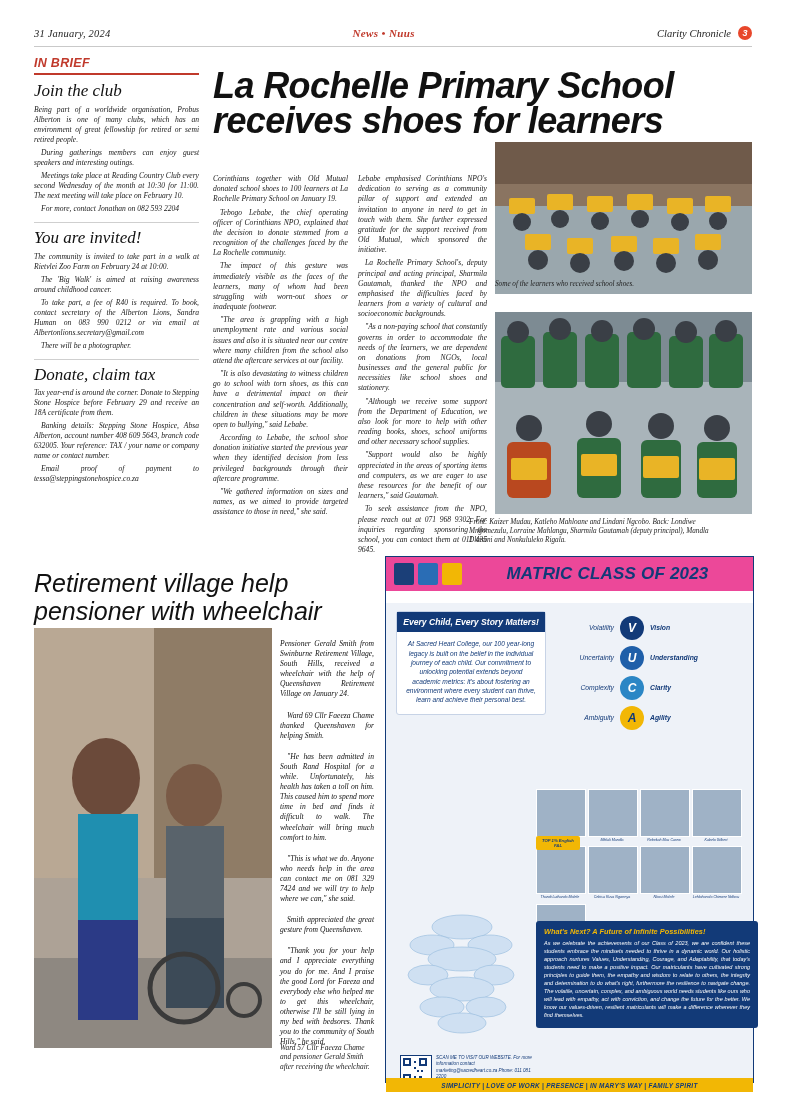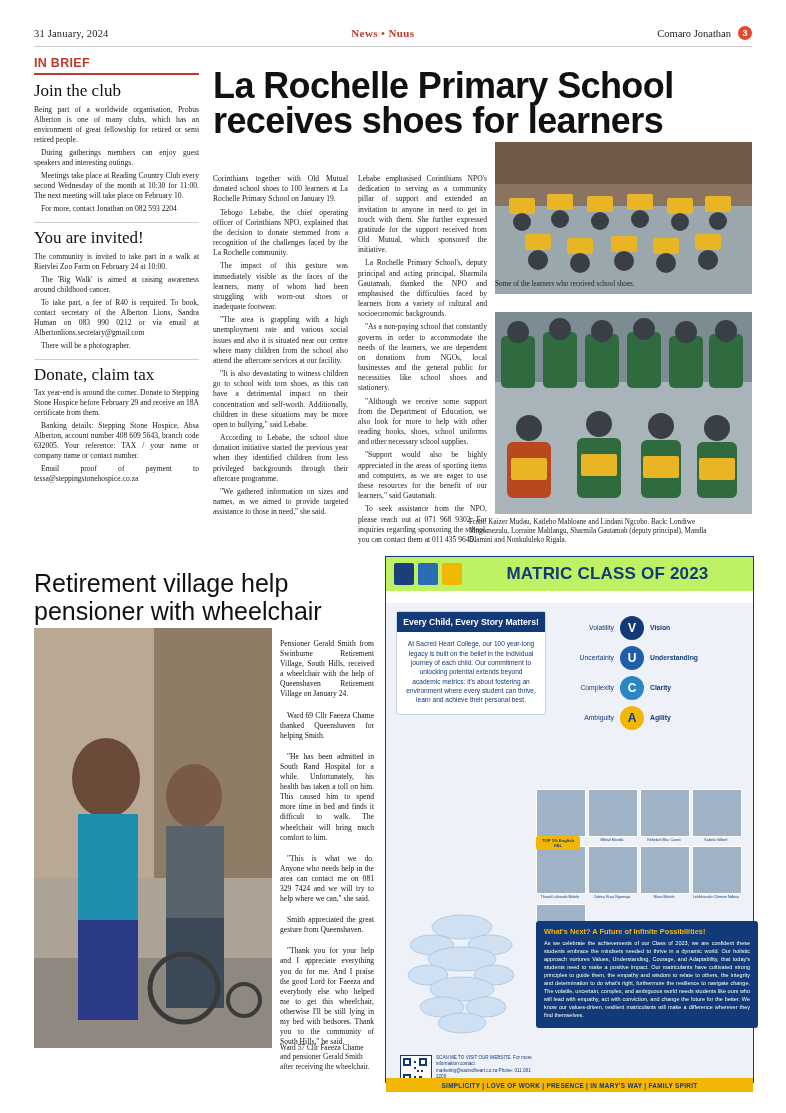--- a/index.html
+++ b/index.html
@@ -1,17 +1,17 @@
 <!DOCTYPE html>
 <html><head>
 <meta charset="utf-8">
 <style>
   html,body{margin:0;padding:0;background:#ffffff;}
   body{width:786px;height:1113px;font-family:"Liberation Serif",serif;color:#111;position:relative;overflow:hidden;}
-  .page{position:relative;width:786px;height:1113px;background:#fff;}
+  .page{position:relative;width:786px;height:1113px;background:#fff;font-style:italic;}
 
   
   .masthead{position:absolute;left:34px;top:26px;width:718px;display:flex;align-items:center;justify-content:space-between;font-family:"Liberation Serif",serif;}
   .masthead .date{font-size:10.5px;color:#222;letter-spacing:.2px;}
   .masthead .center{font-size:11px;color:#c0392b;font-weight:bold;letter-spacing:.4px;}
   .masthead .right{display:flex;align-items:center;gap:7px;font-size:10.5px;color:#222;}
   .pagebadge{width:14px;height:14px;border-radius:50%;background:#e8472b;color:#fff;font-size:9px;font-weight:bold;display:flex;align-items:center;justify-content:center;font-family:"Liberation Sans",sans-serif;}
   .rule-top{position:absolute;left:34px;top:46px;width:718px;height:1px;background:#c9c9c9;}
 
   
@@ -39,21 +39,21 @@
 
   
   .feat-head{position:absolute;left:34px;top:548px;width:340px;font-family:"Liberation Sans",sans-serif;font-size:25px;line-height:1.12;color:#111;font-weight:normal;}
   .feat-col{position:absolute;left:280px;top:628px;width:94px;font-size:7.6px;line-height:1.33;text-align:justify;}
   .feat-col p{margin:11px 0 3px 0;}
   .feat-col p.ind{text-indent:7px;}
   .feat-cap{position:absolute;left:280px;top:1043px;width:94px;font-size:7.4px;line-height:1.28;color:#222;}
 
   
   .ad{position:absolute;left:385px;top:556px;width:367px;height:525px;background:#ffffff;border:1px solid #123a78;}
-  .ad-head{height:34px;background:#bef264;display:flex;align-items:center;padding:0 8px;gap:8px;}
+  .ad-head{height:34px;background:#ec4899;display:flex;align-items:center;padding:0 8px;gap:8px;}
   .ad-logos{display:flex;gap:4px;align-items:center;}
   .lg{width:20px;height:22px;border-radius:2px;background:#1b3f78;}
   .lg.b{background:#2a6db5;}
   .lg.c{background:#f2b705;}
   .ad-title{flex:1;text-align:center;font-family:"Liberation Sans",sans-serif;font-weight:bold;font-size:17px;color:#123a78;letter-spacing:.2px;}
   .ad-body{position:relative;height:489px;background:#eef2f8;margin-top:12px;}
 
   .box-ev{position:absolute;left:10px;top:8px;width:148px;background:#fff;border:1px solid #c7d3e6;border-radius:3px;}
   .box-ev-h{background:#123a78;color:#fff;font-family:"Liberation Sans",sans-serif;font-size:8.6px;font-weight:bold;text-align:center;padding:5px 4px;line-height:1.2;}
   .box-ev-b{font-family:"Liberation Sans",sans-serif;font-size:6.6px;line-height:1.42;color:#123a78;text-align:center;padding:7px 8px 9px 8px;}
@@ -81,21 +81,21 @@
 </style>
 </head>
 <body>
 
 <div class="page">
 
   <div class="masthead">
     <div class="date">31 January, 2024</div>
     <div class="center">News • Nuus</div>
     <div class="right">
-      <span>Comaro Jonathan</span>
+      <span>Clarity Chronicle</span>
       <span class="pagebadge">3</span>
     </div>
   </div>
   <div class="rule-top"></div>
 
   <div class="inbrief">
     <div class="inbrief-title">IN BRIEF</div>
     <div class="inbrief-rule"></div>
 
     <h2 class="brief-h">Join the club</h2>
@@ -119,21 +119,21 @@
   </div>
 
   <h1 class="headline">La Rochelle Primary School receives shoes for learners</h1>
 
   <div class="art col1">
     <p>Corinthians together with Old Mutual donated school shoes to 100 learners at La Rochelle Primary School on January 19.</p>
     <p class="ind">Tebogo Lebabe, the chief operating officer of Corinthians NPO, explained that the decision to donate stemmed from a recognition of the challenges faced by the La Rochelle community.</p>
     <p class="ind">The impact of this gesture was immediately visible as the faces of the learners, many of whom had been struggling with worn-out shoes or inadequate footwear.</p>
     <p class="ind">"The area is grappling with a high unemployment rate and various social issues and also it is situated near our centre where many children from the school also attend the aftercare services at our facility.</p>
     <p class="ind">"It is also devastating to witness children go to school with torn shoes, as this can have a detrimental impact on their concentration and self-worth. Additionally, children in these situations may be more open to bullying," said Lebabe.</p>
-    <p class="ind">According to Lebabe, the school shoe donation initiative started the previous year when they identified children from less privileged backgrounds through their aftercare programme.</p>
+    <p class="ind">According to Lebabe, the school shoe donation initiative started the previous year when they identified decision from less privileged backgrounds through their aftercare programme.</p>
     <p class="ind">"We gathered information on sizes and names, as we aimed to provide targeted assistance to those in need," she said.</p>
   </div>
   <div class="art col2">
     <p>Lebabe emphasised Corinthians NPO's dedication to serving as a community pillar of support and extended an invitation to anyone in need to get in touch with them. She further expressed gratitude for the support received from Old Mutual, which sponsored the initiative.</p>
     <p class="ind">La Rochelle Primary School's, deputy principal and acting principal, Sharmila Gautamah, thanked the NPO and emphasised the difficulties faced by learners from a variety of cultural and socioeconomic backgrounds.</p>
     <p class="ind">"As a non-paying school that constantly governs in order to accommodate the needs of the learners, we are dependent on donations from NGOs, local businesses and the general public for necessities like school shoes and stationery.</p>
     <p class="ind">"Although we receive some support from the Department of Education, we also look for more to help with other reading books, shoes, school uniforms and other necessary school supplies.</p>
     <p class="ind">"Support would also be highly appreciated in the areas of sporting items and computers, as we are eager to use these resources for the benefit of our learners," said Gautamah.</p>
     <p class="ind">To seek assistance from the NPO, please reach out at 071 968 9302. For inquiries regarding sponsoring the school, you can contact them at 011 435 9645.</p>
   </div>

